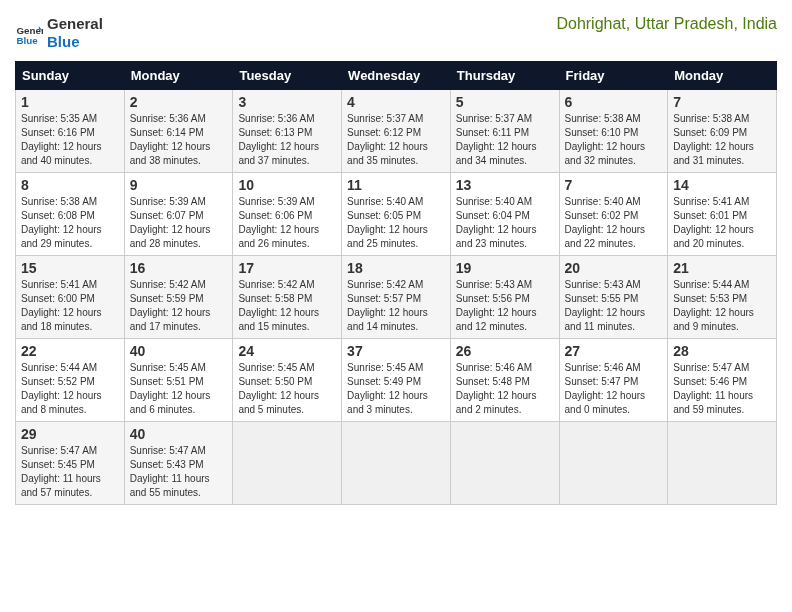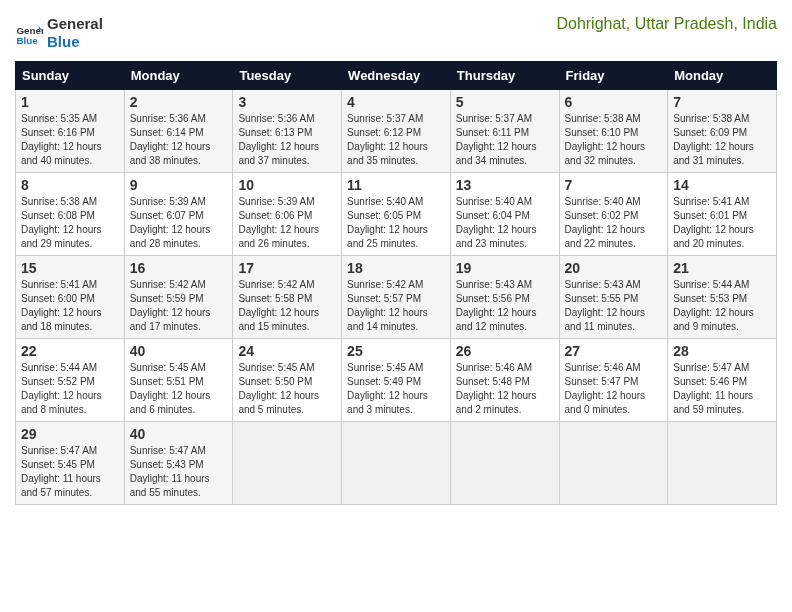--- a/index.html
+++ b/index.html
@@ -210,21 +210,21 @@
         </td>
         <td>
           <span class="day-num">40</span>
           <div class="day-info">Sunrise: 5:45 AM<br>Sunset: 5:51 PM<br>Daylight: 12 hours and 6 minutes.</div>
         </td>
         <td>
           <span class="day-num">24</span>
           <div class="day-info">Sunrise: 5:45 AM<br>Sunset: 5:50 PM<br>Daylight: 12 hours and 5 minutes.</div>
         </td>
         <td>
-          <span class="day-num">25</span>
+          <span class="day-num">37</span>
           <div class="day-info">Sunrise: 5:45 AM<br>Sunset: 5:49 PM<br>Daylight: 12 hours and 3 minutes.</div>
         </td>
         <td>
           <span class="day-num">26</span>
           <div class="day-info">Sunrise: 5:46 AM<br>Sunset: 5:48 PM<br>Daylight: 12 hours and 2 minutes.</div>
         </td>
         <td>
           <span class="day-num">27</span>
           <div class="day-info">Sunrise: 5:46 AM<br>Sunset: 5:47 PM<br>Daylight: 12 hours and 0 minutes.</div>
         </td>

